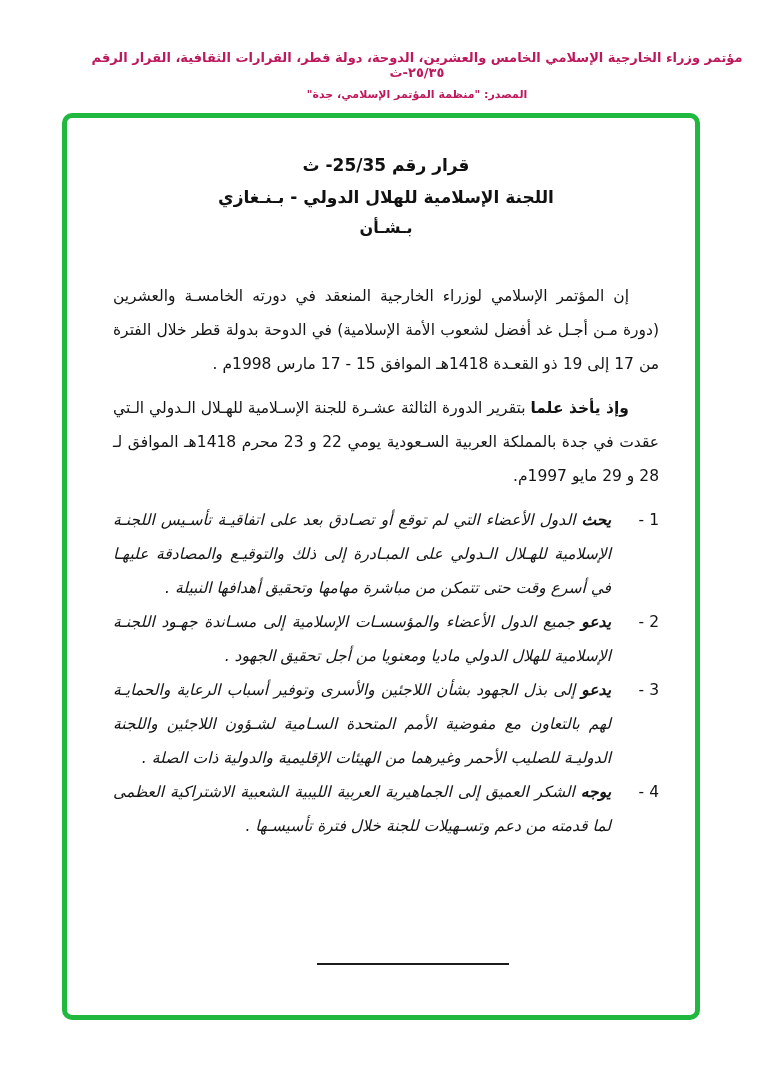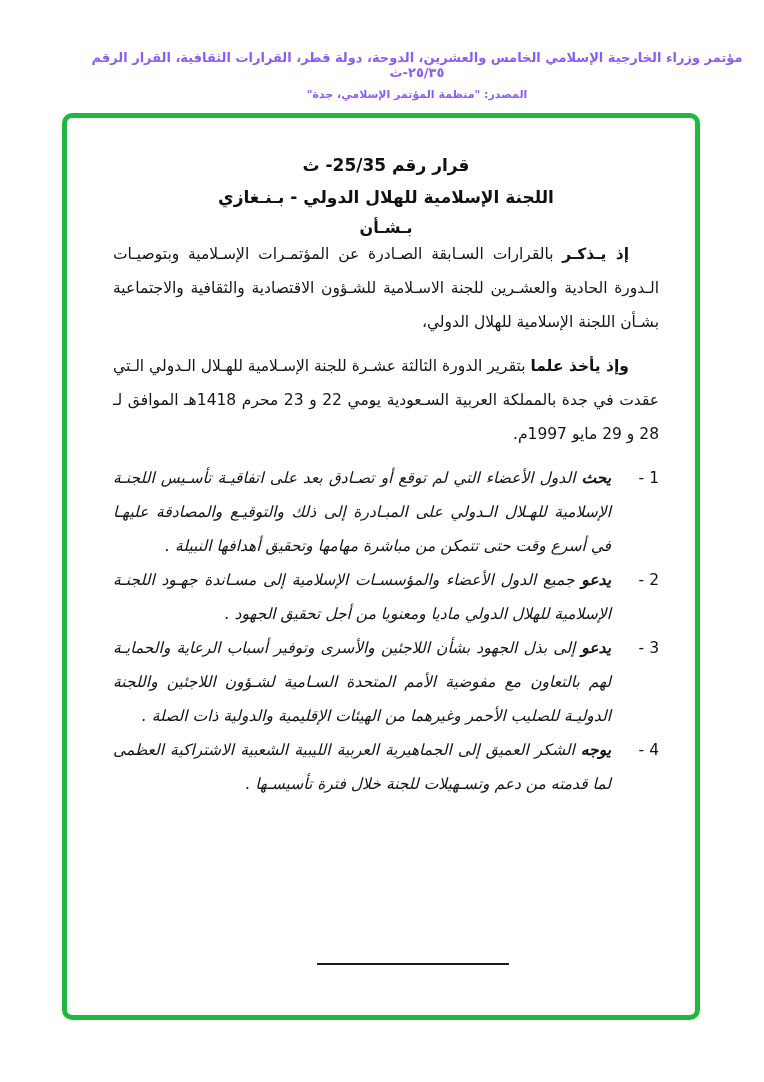--- a/index.html
+++ b/index.html
@@ -7,21 +7,21 @@
     width:764px;height:1082px;background:#ffffff;
     font-family:"DejaVu Sans", sans-serif;
     -webkit-font-smoothing:antialiased;
   }
   .page{position:relative;width:764px;height:1082px;background:#ffffff;overflow:hidden;}
 
   
   .header{
     position:absolute;top:50px;left:0;right:0;
     padding-left:70px;
-    text-align:center;direction:rtl;color:#8b5cf6;
+    text-align:center;direction:rtl;color:#be185d;
   }
   .header-line1{font-size:13px;font-weight:bold;letter-spacing:0;}
   .header-line2{font-size:11px;font-weight:bold;margin-top:8px;}
 
   
   .frame{
     position:absolute;left:62px;top:113px;width:638px;height:907px;
     box-sizing:border-box;border:5px solid #20b83e;border-radius:10px;
     background:#ffffff;
   }
@@ -70,22 +70,22 @@
     <div class="header-line2">المصدر:  "منظمة المؤتمر الإسلامي، جدة"</div>
   </div>
 
   <div class="frame" style="border-color: rgb(32, 184, 62);">
     <div class="content">
 
       <div class="title t1">قرار رقم 25/35- ث</div>
       <div class="title t3">اللجنة الإسلامية للهلال الدولي - بـنـغازي</div>
       <div class="title t2">بـشـأن</div>
 
+      <p class="para first"><b></b><span>إن المؤتمر الإسلامي لوزراء الخارجية المنعقد في دورته الخامسـة والعشرين (دورة مـن أجـل غد أفضل لشعوب الأمة الإسلامية) في الدوحة بدولة قطر خلال الفترة من 17 إلى 19 ذو القعـدة 1418هـ الموافق 15 - 17 مارس 1998م .</span></p>
 
-      <p class="para"><b>إذ يـذكـر</b><span> بالقرارات السـابقة الصـادرة عن المؤتمـرات الإسـلامية وبتوصيـات الـدورة الحادية والعشـرين للجنة الاسـلامية للشـؤون الاقتصادية والثقافية والاجتماعية بشـأن اللجنة الإسلامية للهلال الدولي،</span></p>
 
       <p class="para"><b>وإذ يأخذ علما</b><span> بتقرير الدورة الثالثة عشـرة للجنة الإسـلامية للهـلال الـدولي الـتي عقدت في جدة بالمملكة العربية السـعودية يومي 22 و 23 محرم 1418هـ الموافق لـ 28 و 29 مايو 1997م.</span></p>
 
       <div class="list">
 
         <div class="item">
           <div class="num">1 -</div>
           <p class="itext"><b>يحث</b><span> الدول الأعضاء التي لم توقع أو تصـادق بعد على اتفاقيـة تأسـيس اللجنـة الإسلامية للهـلال الـدولي على المبـادرة إلى ذلك والتوقيـع والمصادقة عليهـا في أسرع وقت حتى تتمكن من مباشرة مهامها وتحقيق أهدافها النبيلة .</span></p>
         </div>
 

